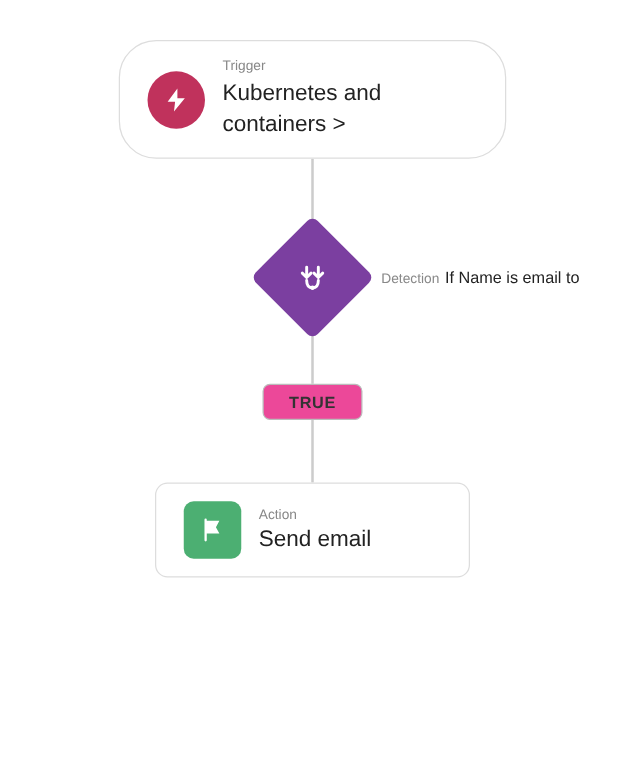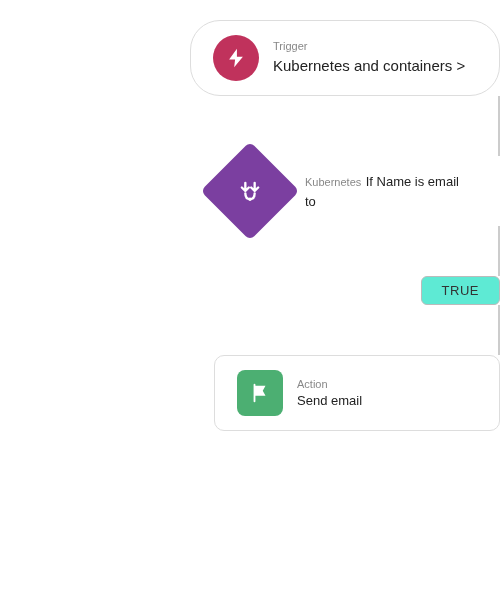--- a/index.html
+++ b/index.html
@@ -9,22 +9,22 @@
       height: 610px;
       background: #ffffff;
       font-family: -apple-system, BlinkMacSystemFont, 'Segoe UI', sans-serif;
       overflow: hidden;
       position: relative;
     }
 
     .flow-container {
       display: flex;
       flex-direction: column;
-      align-items: flex-end;
-      padding-top: 20px;
+      align-items: center;
+      padding-top: 32px;
       position: relative;
       width: 100%;
       height: 100%;
     }
 
     
     .connector {
       width: 2px;
       background: #cccccc;
       flex-shrink: 0;
@@ -65,21 +65,21 @@
       flex-direction: column;
     }
 
     .node-label {
       font-size: 11px;
       color: #888888;
       margin-bottom: 3px;
     }
 
     .trigger-title {
-      font-size: 15px;
+      font-size: 18px;
       color: #222222;
       line-height: 1.4;
     }
 
     
     .condition-row {
       display: flex;
       align-items: center;
       position: relative;
       width: 100%;
@@ -122,40 +122,40 @@
     }
 
     .condition-title {
       font-size: 13px;
       color: #222222;
       line-height: 1.5;
     }
 
     
     .true-badge {
-      background: #5eead4;
+      background: #ec4899;
       border: 1.5px solid #bbbbbb;
       border-radius: 6px;
       padding: 6px 20px;
       font-size: 13px;
-      font-weight: 400;
+      font-weight: 700;
       color: #333333;
       letter-spacing: 0.5px;
     }
 
     
     .action-node {
       display: flex;
       align-items: center;
       gap: 14px;
       background: #ffffff;
       border: 1.5px solid #dddddd;
       border-radius: 10px;
       padding: 14px 22px;
-      width: 286px;
+      width: 252px;
     }
 
     .action-icon {
       width: 46px;
       height: 46px;
       border-radius: 8px;
       background: #4caf72;
       display: flex;
       align-items: center;
       justify-content: center;
@@ -167,21 +167,21 @@
       height: 22px;
       fill: white;
     }
 
     .action-text {
       display: flex;
       flex-direction: column;
     }
 
     .action-title {
-      font-size: 13px;
+      font-size: 18px;
       color: #222222;
     }
   </style>
 </head>
 <body>
 
 <div class="flow-container">
 
   <div class="trigger-node">
     <div class="trigger-icon">
@@ -210,21 +210,21 @@
       <path d="M8 5 L8 12 L5 9 M8 12 L11 9" stroke="white" stroke-width="2" fill="none" stroke-linecap="round" stroke-linejoin="round"></path>
       <path d="M16 5 L16 12 L13 9 M16 12 L19 9" stroke="white" stroke-width="2" fill="none" stroke-linecap="round" stroke-linejoin="round"></path>
       <path d="M8 14 Q8 19 12 19 Q16 19 16 14" stroke="white" stroke-width="2" fill="none" stroke-linecap="round"></path>
       <circle cx="12" cy="19" r="1.5" fill="white"></circle>
     </svg>
         </div>
       </div>
     </div>
 
     <div class="condition-text">
-      <span class="node-label">Kubernetes</span>
+      <span class="node-label">Detection</span>
       <span class="condition-title">
         <span>If Name is email to</span><br>
       </span>
     </div>
   </div>
 
   <div class="connector" style="height:50px;"></div>
 
   <div class="true-badge">TRUE</div>
 

